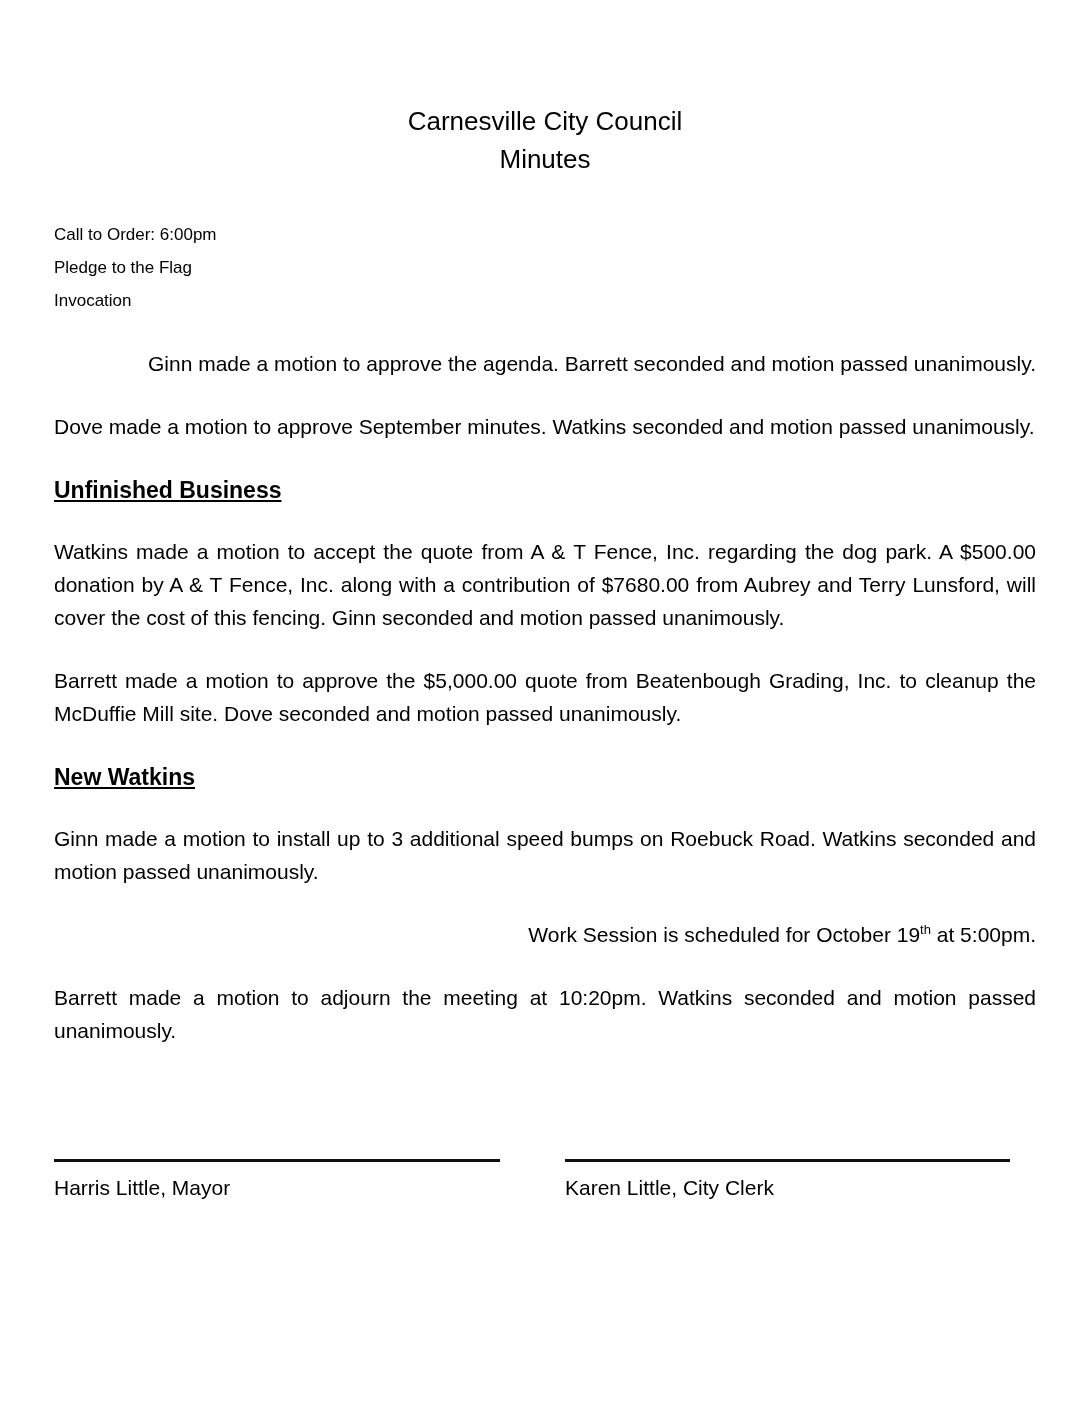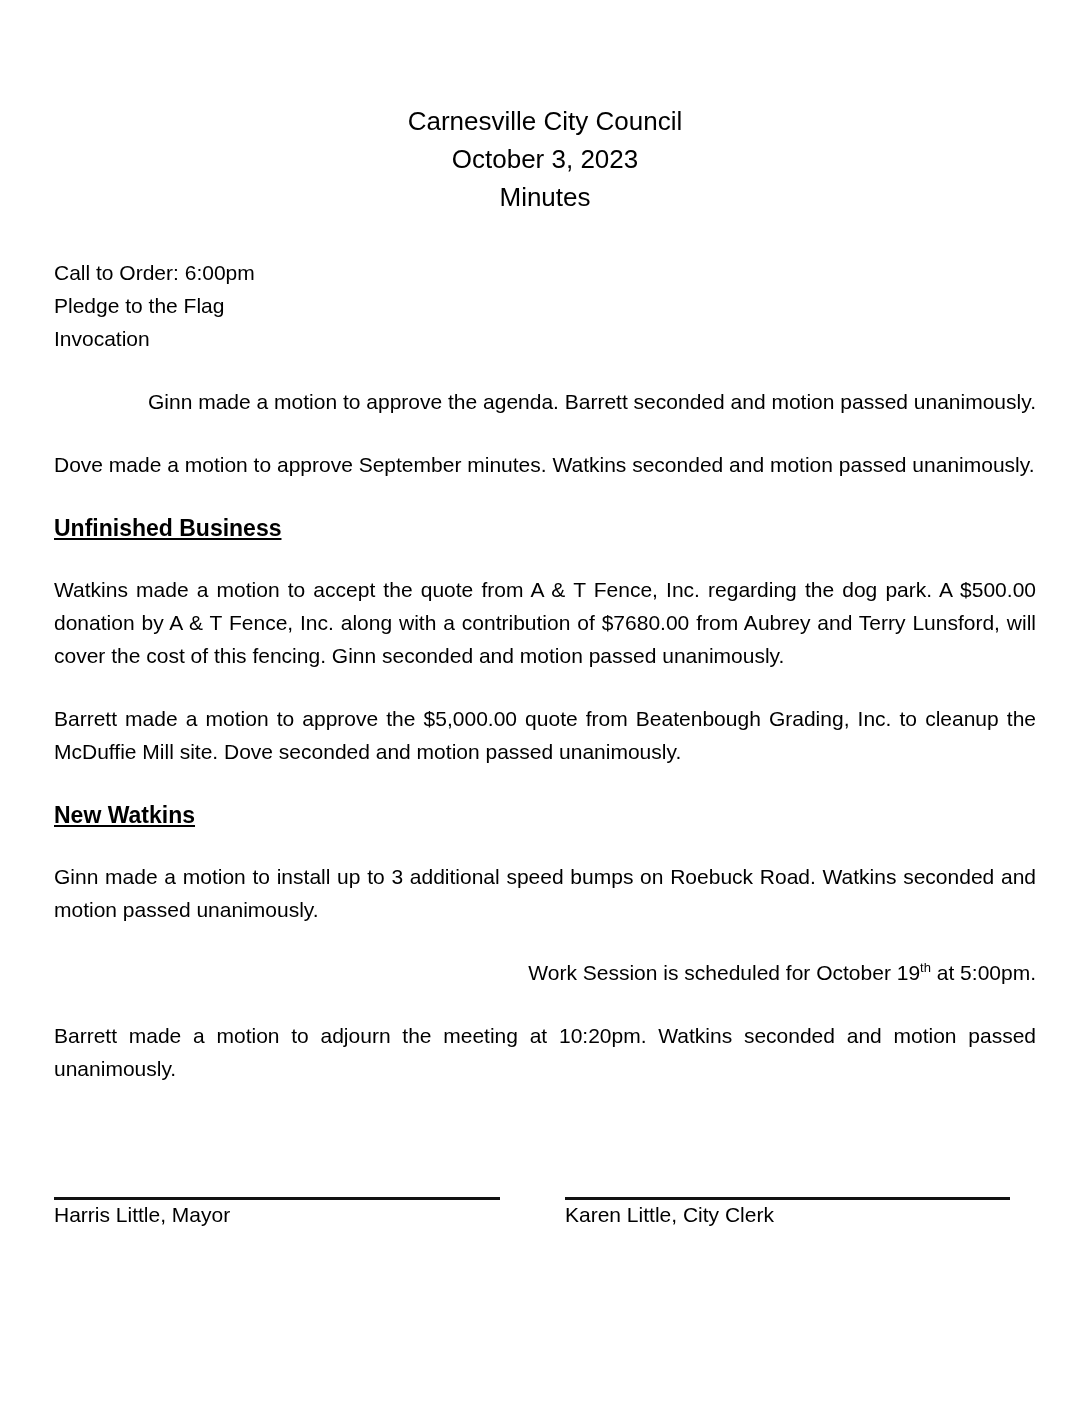--- a/index.html
+++ b/index.html
@@ -23,21 +23,21 @@
     margin-top: 40px;
   }
   .title-block {
     text-align: center;
     font-size: 26px;
     line-height: 38px;
     font-weight: normal;
     margin: 0 0 40px 0;
   }
   .opening {
-    font-size: 21px;
+    font-size: 17px;
     line-height: 33px;
     margin: 0 0 30px 0;
   }
   .para {
     font-size: 21px;
     line-height: 33px;
     margin: 0 0 30px 0;
     text-align: right;
   }
   .justify {
@@ -70,31 +70,30 @@
   .sig-clerk {
     width: 445px;
   }
   .sig-line {
     border-top: 3px solid #111111;
     height: 0;
   }
   .sig-name {
     font-size: 21px;
     line-height: 28px;
-    padding-top: 1px;
+    padding-top: 12px;
   }
 </style>
 </head>
 <body>
 
 <div class="page">
 
   <header class="title-block">
     <div>Carnesville City Council</div>
-    <div>October 3, 2023</div>
     <div>Minutes</div>
   </header>
 
   <div class="opening">
     <div>Call to Order: 6:00pm</div>
     <div>Pledge to the Flag</div>
     <div>Invocation</div>
   </div>
 
 

